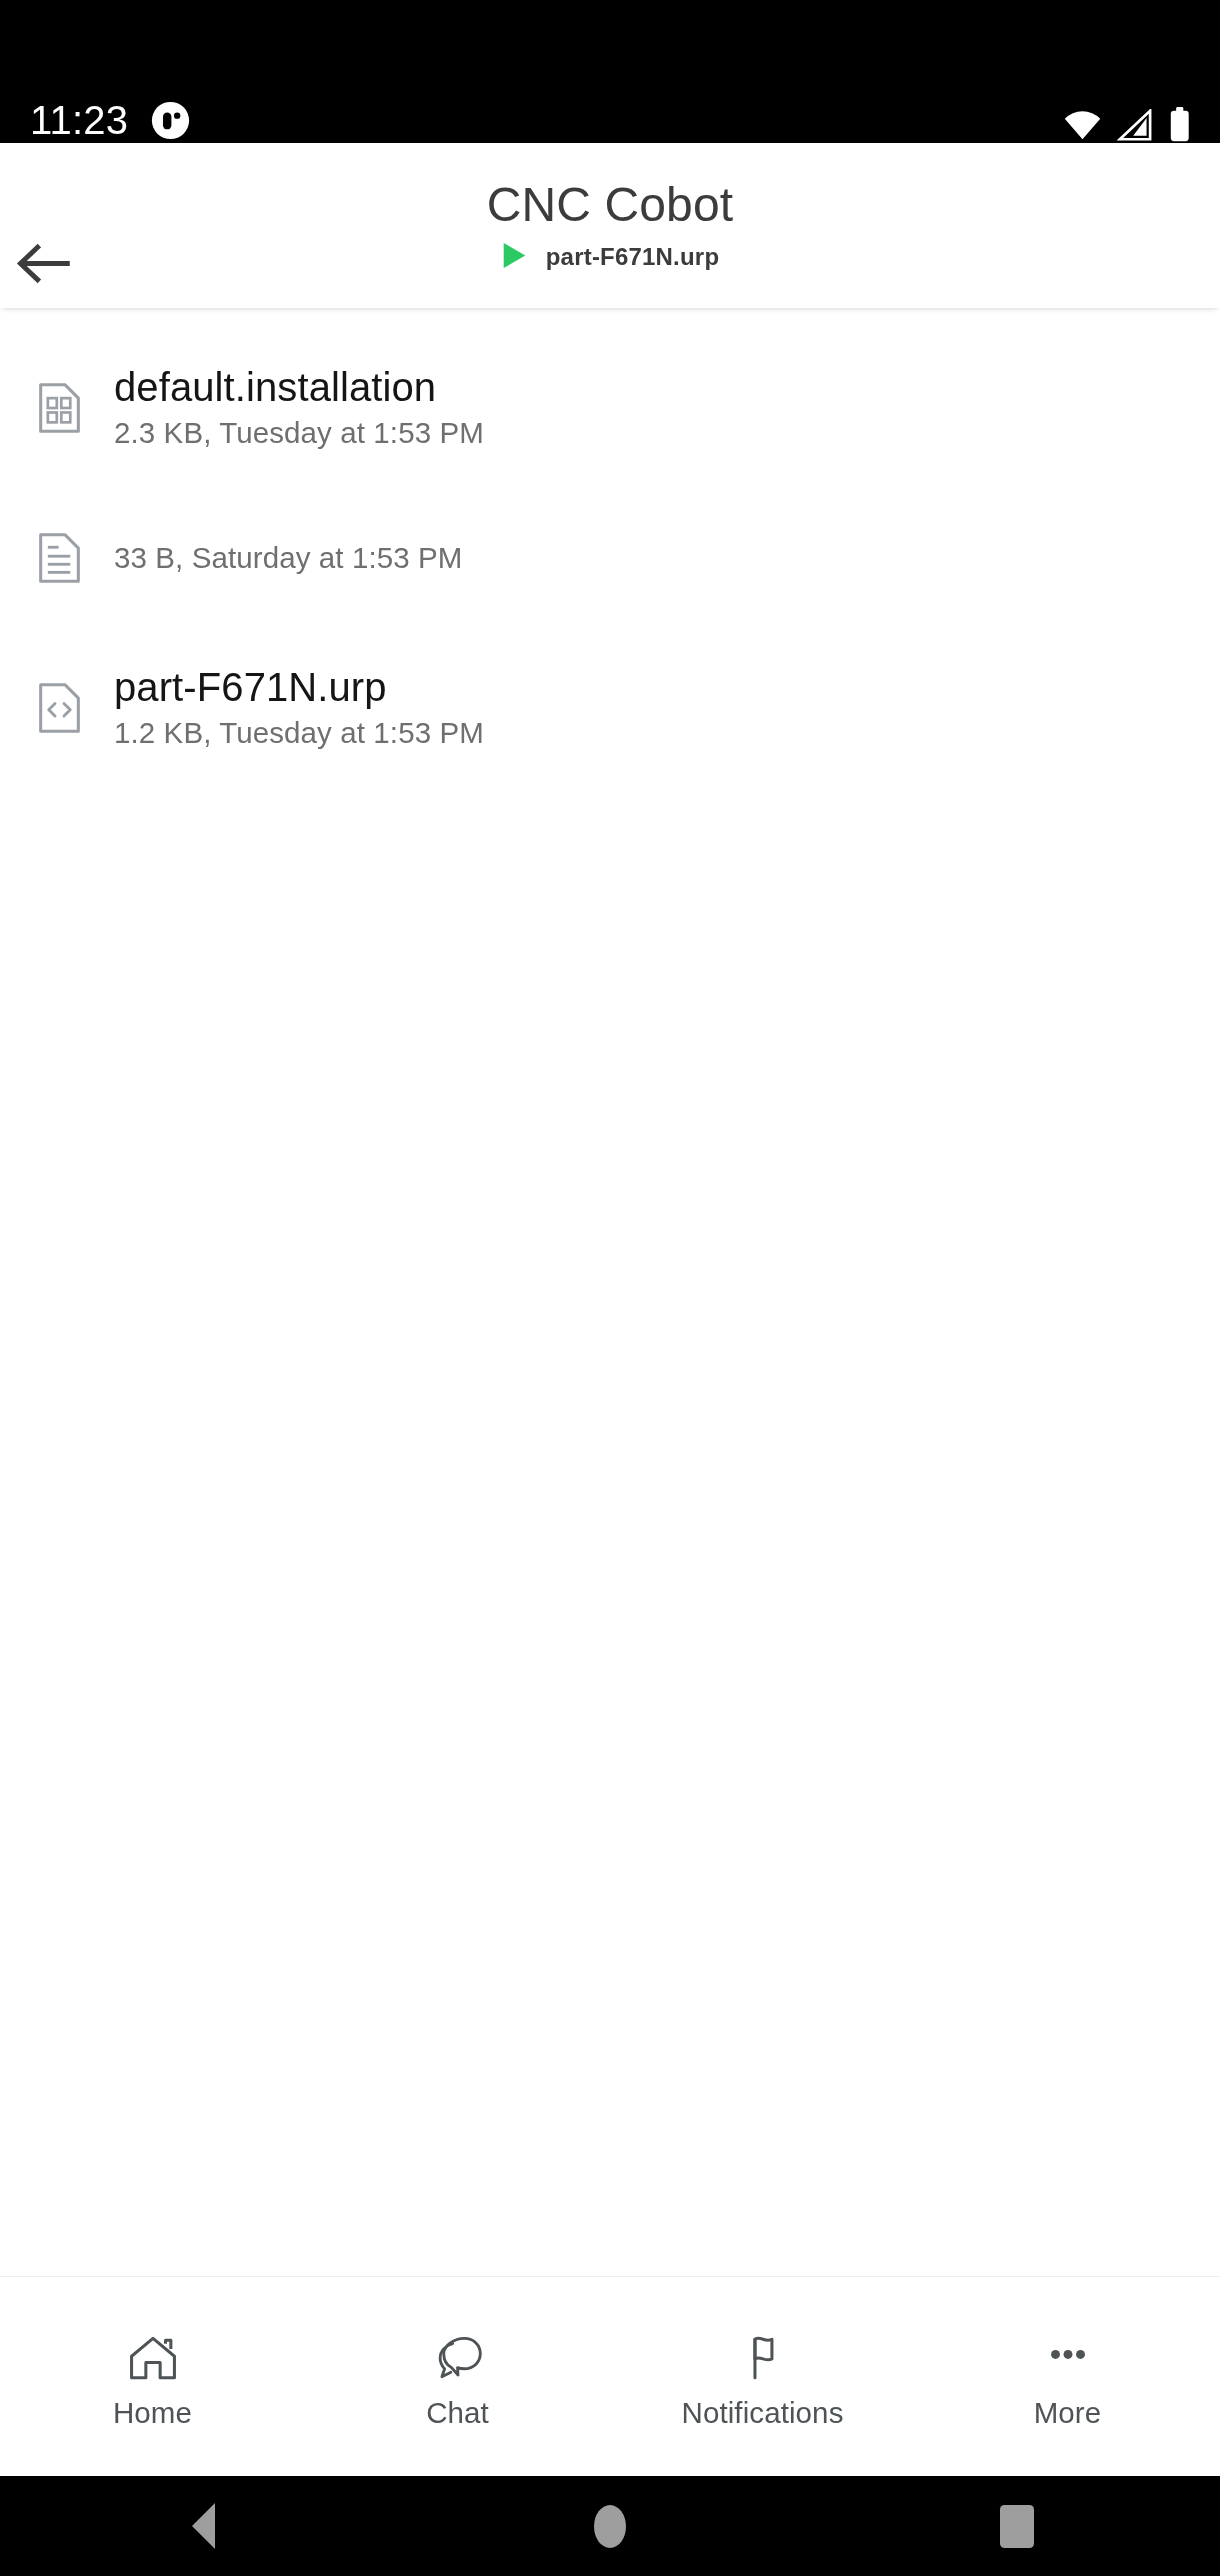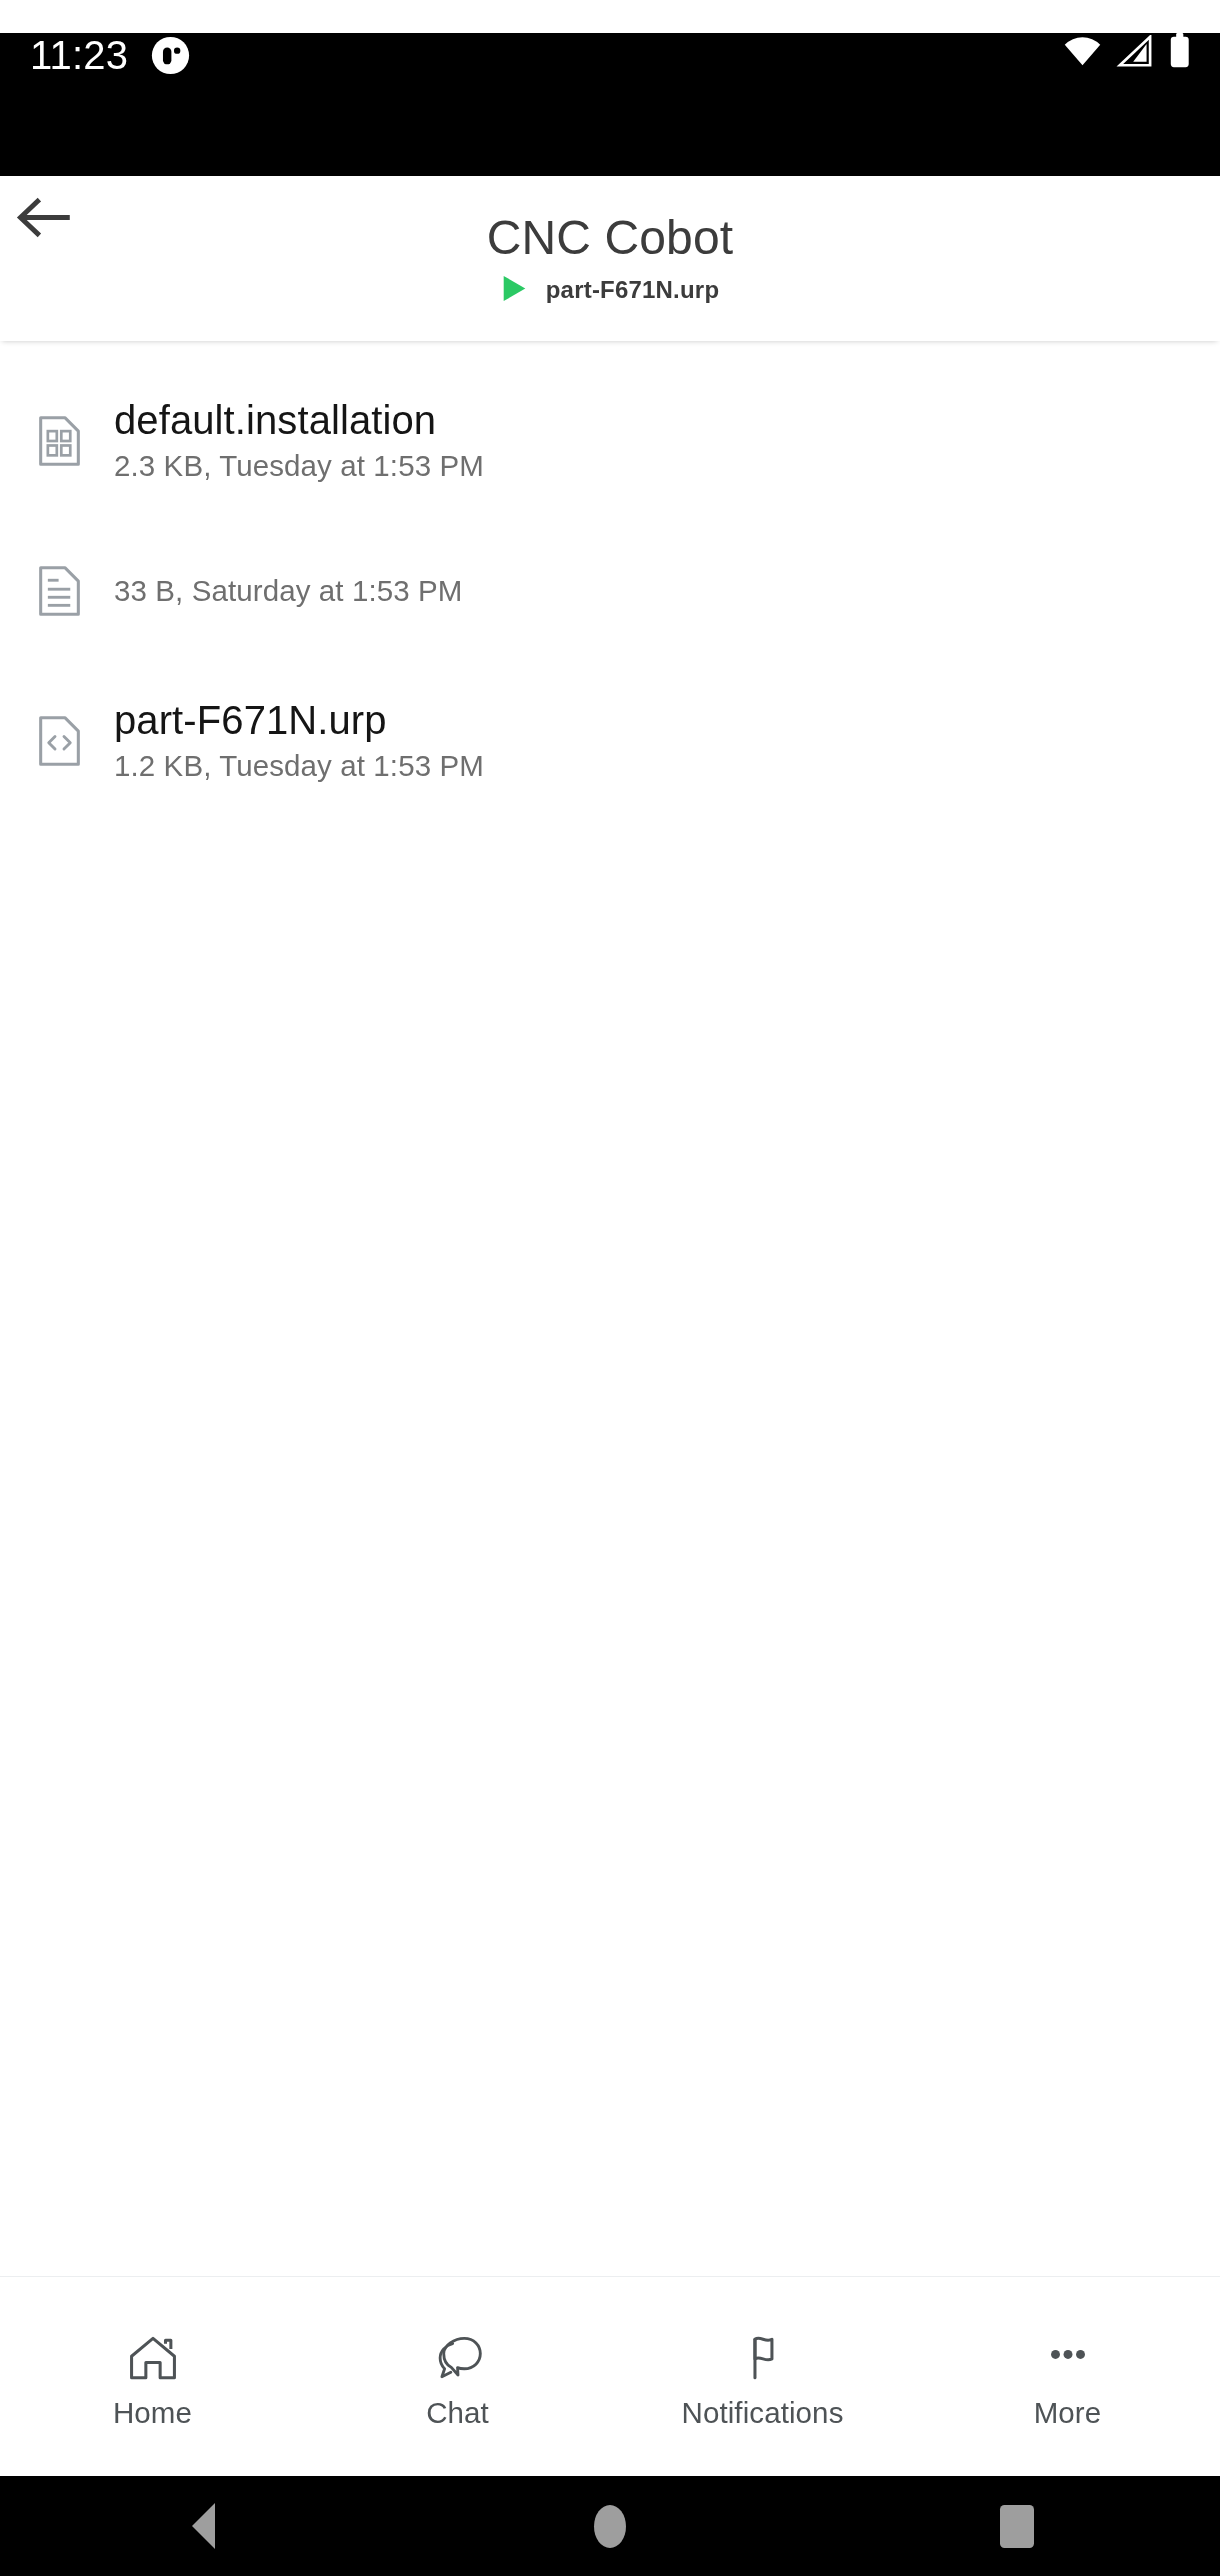--- a/index.html
+++ b/index.html
@@ -14,45 +14,44 @@
     width:1220px; height:2576px;
     display:flex; flex-direction:column;
     background:#ffffff;
     overflow:hidden;
   }
 
   
   .status-bar {
     height:143px;
     background:#000000;
-    display:flex; align-items:flex-start;
+    display:flex; align-items:flex-end;
     padding:0 30px;
     flex:0 0 auto;
-    margin-top:33px;
   }
   .status-left { display:flex; align-items:center; gap:23px; }
   .status-clock {
     color:#ffffff;
     font-size:40px;
     letter-spacing:0.2px;
   }
   .status-app-icon { width:39px; height:39px; display:block; }
   .status-right {
     margin-left:auto;
     display:flex; align-items:center; gap:14.3px;
   }
   .status-right svg { display:block; }
 
   
   .app-header {
     position:relative;
     flex:0 0 auto;
     height:165px;
     background:#ffffff;
-    display:flex; align-items:flex-start;
+    display:flex; align-items:flex-end;
     padding-right:36px;
     box-shadow:0 2.7px 5.4px -1.8px rgba(0,0,0,0.22);
     z-index:5;
   }
   .back-button {
     width:86px; height:86px;
     display:flex; align-items:center; justify-content:center;
     flex:0 0 auto;
     cursor:pointer;
   }

